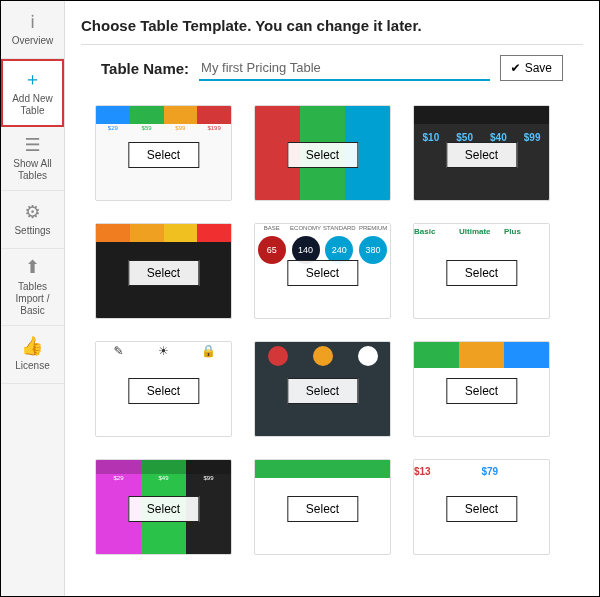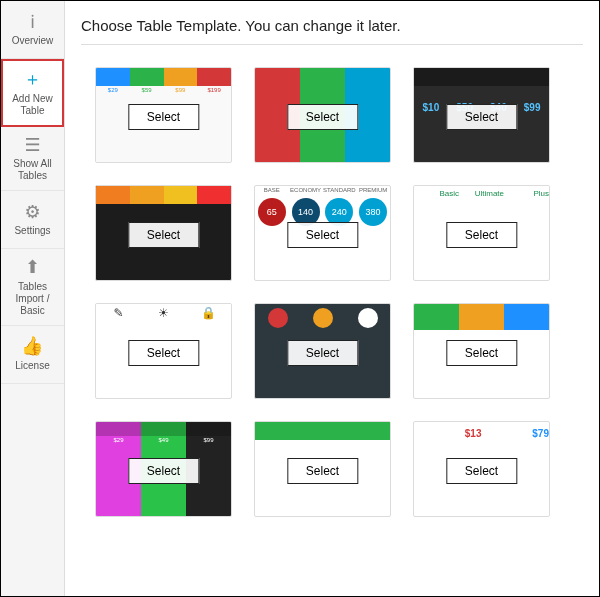--- a/index.html
+++ b/index.html
@@ -3,66 +3,66 @@
 <meta charset="utf-8">
 <style>
 *{box-sizing:border-box;margin:0;padding:0;font-family:Arial,Helvetica,sans-serif}
 body{width:600px;height:597px;display:flex;background:#fff;border:1px solid #000;overflow:hidden}
 .sidebar{width:64px;background:#f5f5f5;border-right:1px solid #ddd;flex-shrink:0}
 .sidebar-item{display:flex;flex-direction:column;align-items:center;justify-content:center;padding:8px 4px;border-bottom:1px solid #e5e5e5;cursor:pointer;font-size:10px;color:#555;text-align:center;line-height:1.2;min-height:58px}
 .sidebar-item.active{border:2px solid #d43737;background:#fff}
 .sidebar-item .ico{font-size:18px;color:#888;margin-bottom:2px}
 .sidebar-item.active .ico{color:#00a0d2}
 .main{flex:1;padding:10px 16px;overflow:auto}
-.heading{font-size:15px;font-weight:normal;color:#222;padding:6px 0 10px;border-bottom:1px solid #ddd;margin-bottom:22px}
+.heading{font-size:15px;font-weight:bold;color:#222;padding:6px 0 10px;border-bottom:1px solid #ddd;margin-bottom:10px}
 .form-row{display:flex;align-items:center;gap:10px;margin:0 20px 24px}
 .form-label{font-size:15px;font-weight:bold;color:#222}
 .name-input{flex:1;border:none;border-bottom:2px solid #00a0d2;font-size:13px;color:#666;padding:4px 2px;outline:none;background:transparent}
 .save-btn{border:1px solid #777;background:#fff;padding:5px 10px;font-size:12px;cursor:pointer;display:flex;align-items:center;gap:4px}
 .grid{display:flex;flex-wrap:wrap;gap:22px;padding:0 14px}
 .tpl{width:137px;height:96px;position:relative;border:1px solid #dcdcdc;border-radius:2px;background:#f2f2f2;cursor:pointer;overflow:hidden}
 .tpl .select-btn{position:absolute;top:52%;left:50%;transform:translate(-50%,-50%);background:rgba(255,255,255,.92);border:1px solid #222;padding:5px 18px;font-size:12px;z-index:5}
 .cols{position:absolute;inset:0;display:flex}
 .cols .c{flex:1;display:flex;flex-direction:column}
 .hd{height:18px}
 .bd{flex:1}
 .tiny{font-size:6px;color:#fff;text-align:center;padding:1px 0}
 
 .t1 .c1 .hd{background:#1e90ff}.t1 .c2 .hd{background:#2bb34a}.t1 .c3 .hd{background:#f0a020}.t1 .c4 .hd{background:#d43737}
 .t1 .bd{background:#f9f9f9}
 
 .t2 .c1{background:#d43737}.t2 .c2{background:#2bb34a}.t2 .c3{background:#00a0d2}
 
 .t3{background:#2b2b2b}.t3 .hd{background:#1b1b1b}
-.t3 .price{color:#54c2ff;font-size:10px;text-align:center;margin-top:16px;font-weight:bold}
+.t3 .price{color:#54c2ff;font-size:10px;text-align:center;margin-top:8px;font-weight:bold}
 
 .t4{background:#1c1c1c}
 .t4 .c1 .hd{background:#f07d20}.t4 .c2 .hd{background:#f0a020}.t4 .c3 .hd{background:#f0c020}.t4 .c4 .hd{background:#f03030}
 
 .t5{background:#fff}.t5 .circ{width:28px;height:28px;border-radius:50%;margin:4px auto;color:#fff;font-size:9px;display:flex;align-items:center;justify-content:center}
 
-.t6{background:#fff}.t6 .c .hd{color:#1a8f4f;background:#fff;font-size:8px;text-align:right;font-weight:normal;padding-top:3px}
+.t6{background:#fff}.t6 .c .hd{color:#1a8f4f;background:#fff;font-size:8px;text-align:left;font-weight:bold;padding-top:3px}
 
 .t7{background:#fff}
 .t7 .c .hd{background:#fff;color:#333;font-size:12px;text-align:center;padding-top:2px}
 
 .t8{background:#2c383d}.t8 .c .hd{height:28px;display:flex;align-items:center;justify-content:center}
 .t8 .cir{width:20px;height:20px;border-radius:50%;background:#d43737}
 .t8 .c2 .cir{background:#f0a020}.t8 .c3 .cir{background:#fff}
 
 .t9{background:#fff}
 .t9 .c1 .hd{background:#2bb34a;height:26px}.t9 .c2 .hd{background:#f0a020;height:26px}.t9 .c3 .hd{background:#1e90ff;height:26px}
 
 .t10 .c1{background:#e040e0}.t10 .c2{background:#2bc24a}.t10 .c3{background:#222}
 .t10 .hd{height:14px;background:rgba(0,0,0,.2)}
 
 .t11{background:#fff}.t11 .bar{height:14px;background:#2bb34a}.t11 .c .hd{background:#2bb34a;height:18px}
 
 .t12{background:#fff}
-.t12 .c .pr{font-size:10px;text-align:right;font-weight:bold;padding:6px 0}
+.t12 .c .pr{font-size:10px;text-align:left;font-weight:bold;padding:6px 0}
 .t12 .c1 .pr{color:#d43737}.t12 .c2 .pr{color:#f0a020}.t12 .c3 .pr{color:#1e90ff}
 </style>
 </head>
 <body>
 
 <div class="sidebar">
   <div class="sidebar-item">
     <span class="ico">ℹ</span>
     <span>Overview</span>
   </div>
@@ -84,20 +84,28 @@
   </div>
   <div class="sidebar-item">
     <span class="ico">👍</span>
     <span>License</span>
   </div>
 </div>
 
 <div class="main">
   <div class="heading">Choose Table Template. You can change it later.</div>
 
+  <div class="form-row">
+    <span class="form-label">Table Name:</span>
+    <input class="name-input" value="My first Pricing Table" style="">
+    <button class="save-btn">
+      <span>✔</span>
+      <span>Save</span>
+    </button>
+  </div>
 
   <div class="grid">
 
     <div class="tpl t1">
       <div class="cols">
         <div class="c c1">
             <div class="hd"></div>
             <div class="bd">
               <div class="tiny" style="color:#1e90ff">$29</div>
             </div>
@@ -174,21 +182,21 @@
     </div>
 
     <div class="tpl t5">
       <div class="cols">
         <div class="c">
             <div class="tiny" style="color:#666">BASE</div>
             <div class="circ" style="background:#b91c1c">65</div>
           </div>
         <div class="c">
             <div class="tiny" style="color:#666">ECONOMY</div>
-            <div class="circ" style="background:#0c4a6e">140</div>
+            <div class="circ" style="background:#0f172a">140</div>
           </div>
         <div class="c">
             <div class="tiny" style="color:#666">STANDARD</div>
             <div class="circ" style="background:#00a0d2">240</div>
           </div>
         <div class="c">
             <div class="tiny" style="color:#666">PREMIUM</div>
             <div class="circ" style="background:#00a0d2">380</div>
           </div>
       </div>

